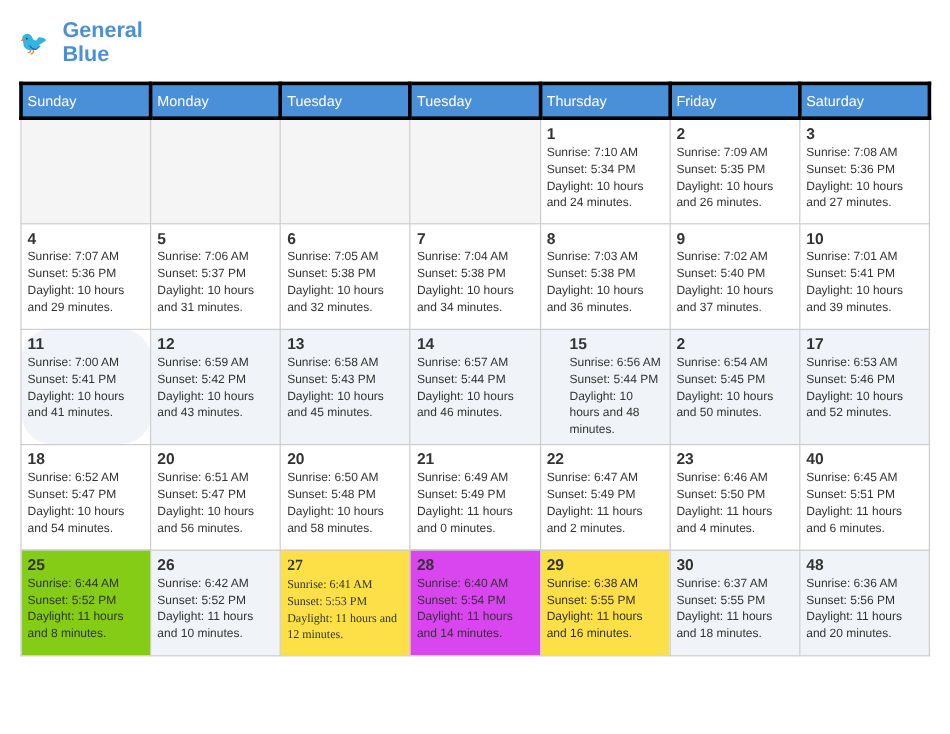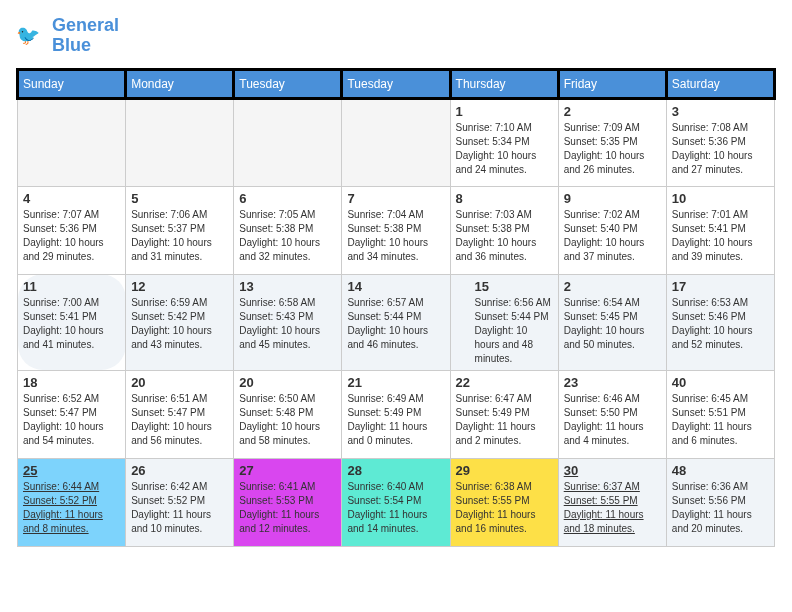--- a/index.html
+++ b/index.html
@@ -215,41 +215,41 @@
         <td>
           <span class="day-num">23</span>
           <div class="day-info">Sunrise: 6:46 AM<br>Sunset: 5:50 PM<br>Daylight: 11 hours and 4 minutes.</div>
         </td>
         <td>
           <span class="day-num">40</span>
           <div class="day-info">Sunrise: 6:45 AM<br>Sunset: 5:51 PM<br>Daylight: 11 hours and 6 minutes.</div>
         </td>
       </tr>
       <tr>
-        <td style="background: #7dd3fc; text-decoration: underline;">
+        <td style="background: #84cc16;">
           <span class="day-num">25</span>
           <div class="day-info">Sunrise: 6:44 AM<br>Sunset: 5:52 PM<br>Daylight: 11 hours and 8 minutes.</div>
         </td>
         <td style="background: rgb(240, 244, 248);">
           <span class="day-num">26</span>
           <div class="day-info">Sunrise: 6:42 AM<br>Sunset: 5:52 PM<br>Daylight: 11 hours and 10 minutes.</div>
         </td>
-        <td style="background: #d946ef;">
+        <td style="background: #fde047; font-family: Liberation Serif, serif;">
           <span class="day-num">27</span>
           <div class="day-info">Sunrise: 6:41 AM<br>Sunset: 5:53 PM<br>Daylight: 11 hours and 12 minutes.</div>
         </td>
-        <td style="background: #5eead4;">
+        <td style="background: #d946ef;">
           <span class="day-num">28</span>
           <div class="day-info">Sunrise: 6:40 AM<br>Sunset: 5:54 PM<br>Daylight: 11 hours and 14 minutes.</div>
         </td>
         <td style="background: #fde047;">
           <span class="day-num">29</span>
           <div class="day-info">Sunrise: 6:38 AM<br>Sunset: 5:55 PM<br>Daylight: 11 hours and 16 minutes.</div>
         </td>
-        <td style="background: rgb(240, 244, 248); text-decoration: underline;">
+        <td style="background: rgb(240, 244, 248);">
           <span class="day-num">30</span>
           <div class="day-info">Sunrise: 6:37 AM<br>Sunset: 5:55 PM<br>Daylight: 11 hours and 18 minutes.</div>
         </td>
         <td style="background: rgb(240, 244, 248);">
           <span class="day-num">48</span>
           <div class="day-info">Sunrise: 6:36 AM<br>Sunset: 5:56 PM<br>Daylight: 11 hours and 20 minutes.</div>
         </td>
       </tr>
     </tbody>
 </table>

